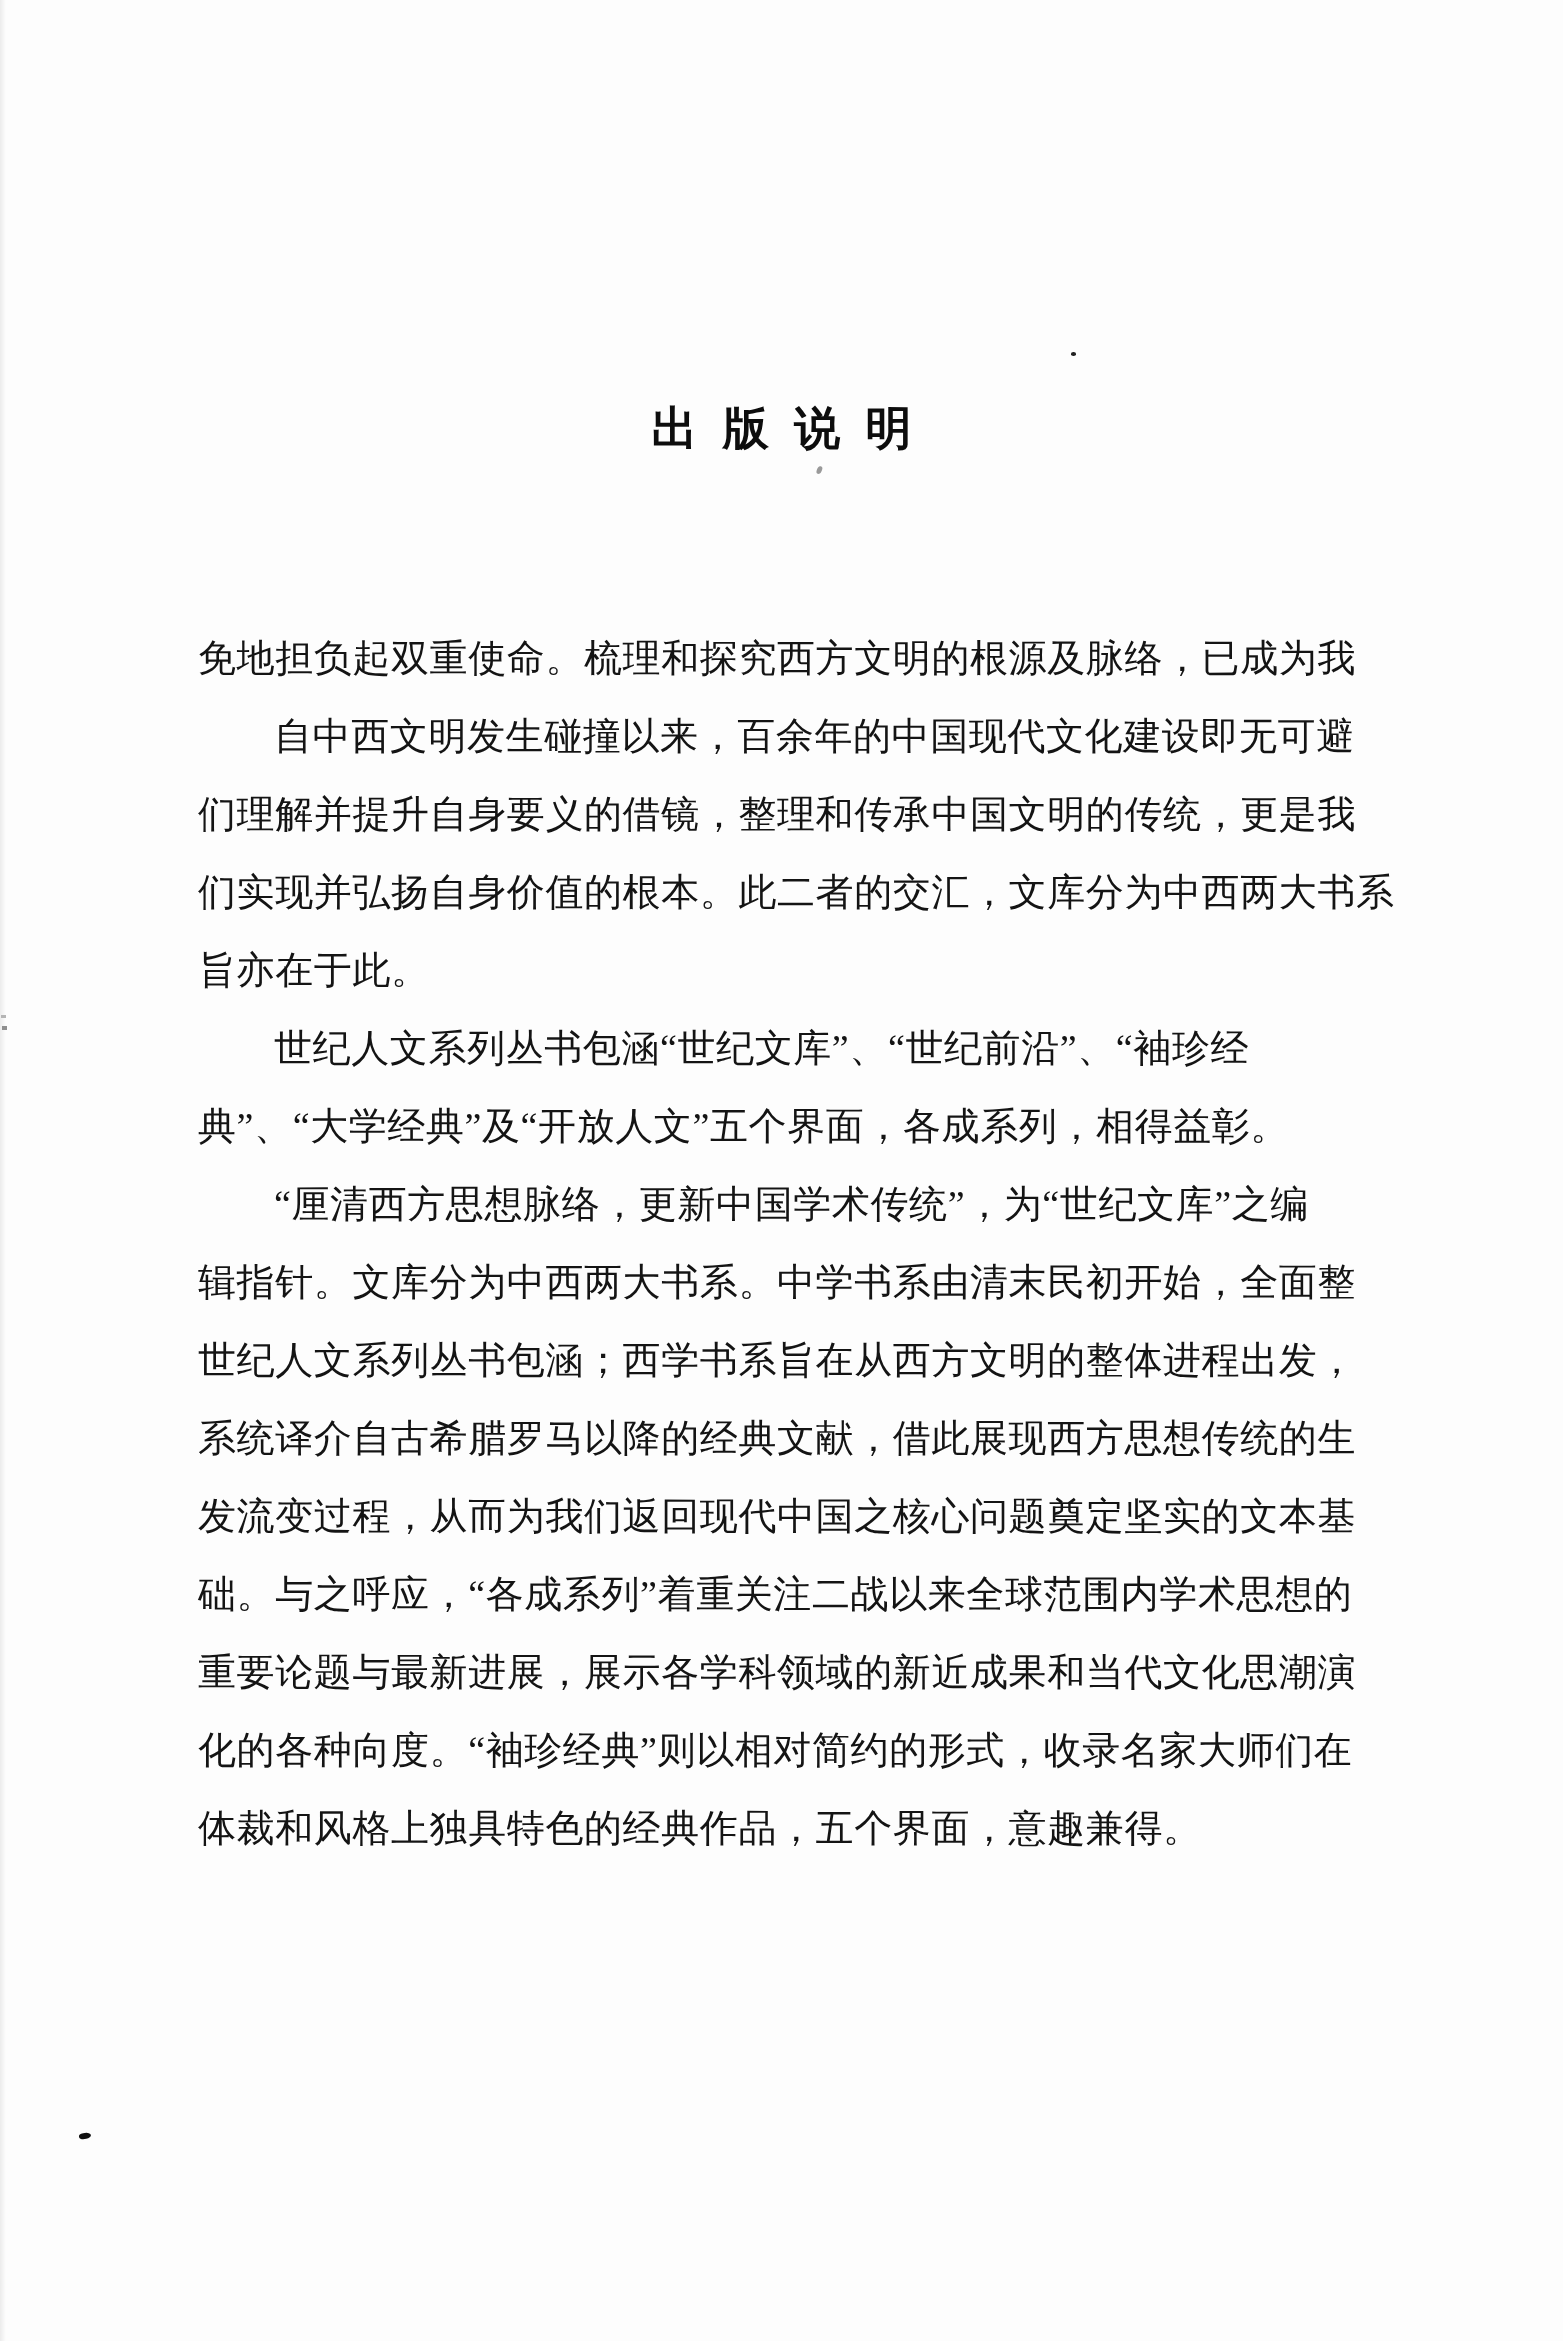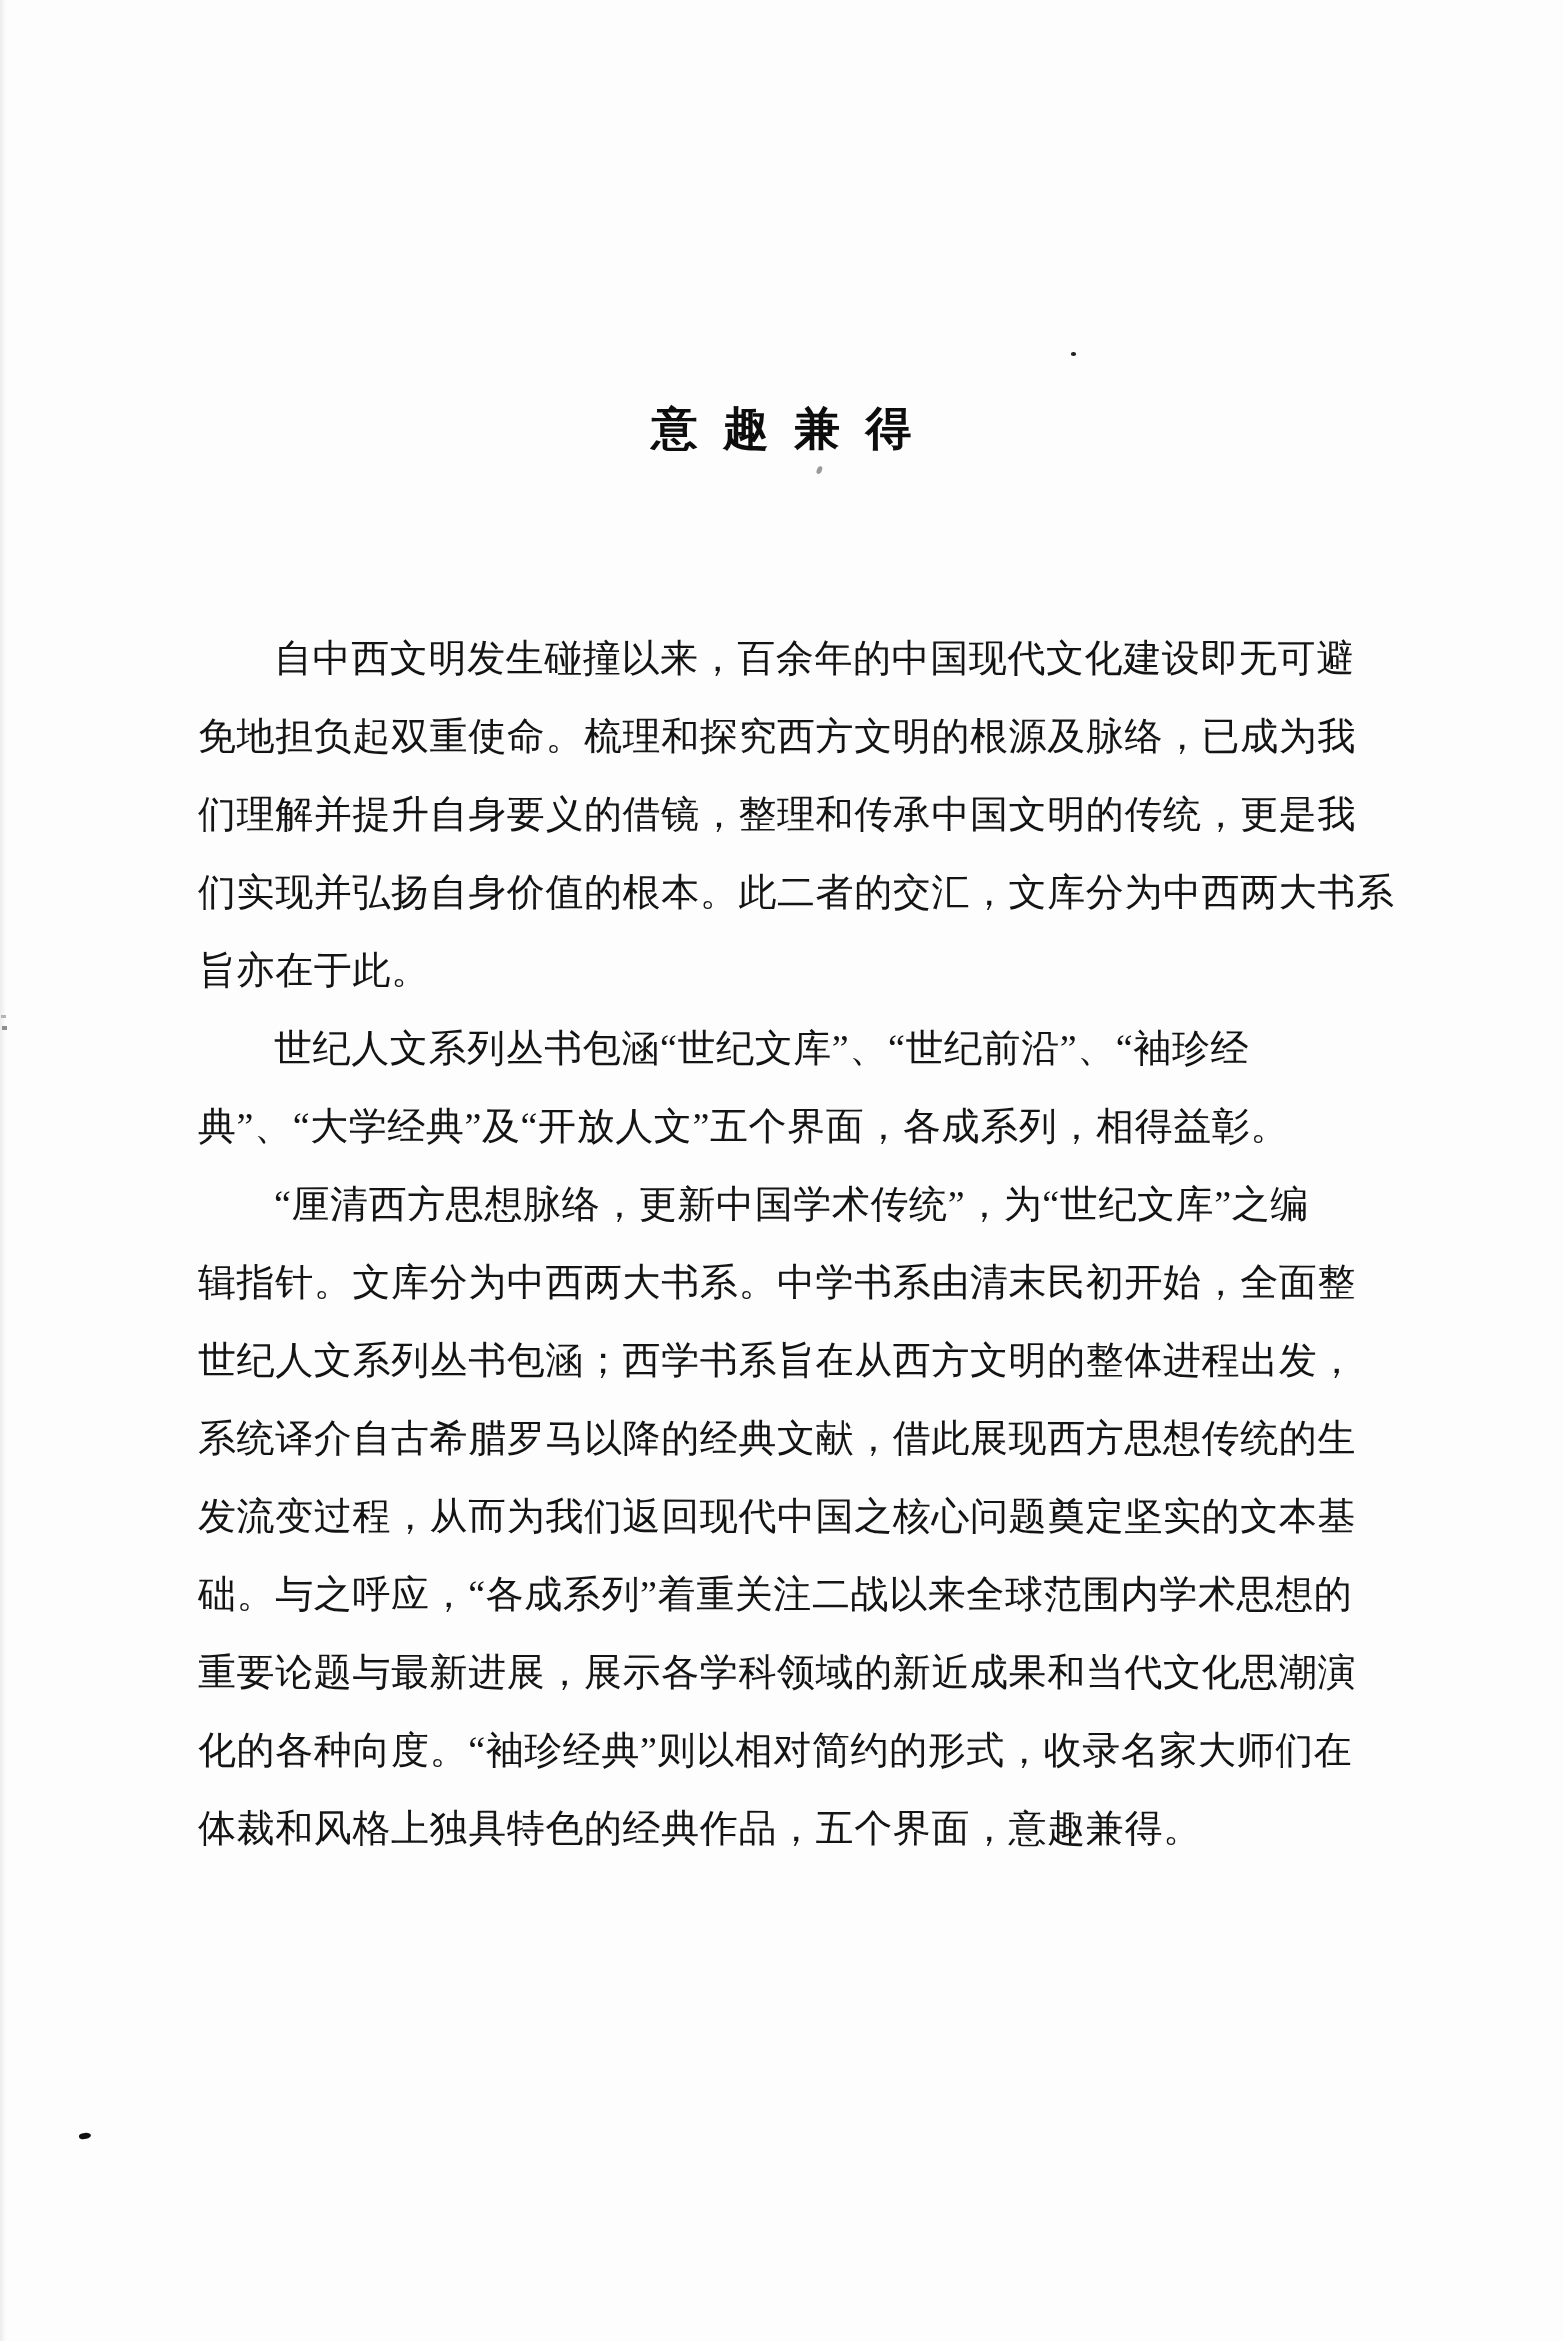--- a/index.html
+++ b/index.html
@@ -89,27 +89,27 @@
     border-radius: 45% 55% 50% 50%;
     transform: rotate(-10deg);
   }
 </style>
 </head>
 <body>
 
 <div class="page">
   <div class="edge-shade"></div>
 
-  <h1 class="doc-title">意趣兼得</h1>
+  <h1 class="doc-title">出版说明</h1>
 
   <div class="body-text">
 
+      <div class="line">免地担负起双重使命。梳理和探究西方文明的根源及脉络，已成为我</div>
+
       <div class="line indent">自中西文明发生碰撞以来，百余年的中国现代文化建设即无可避</div>
-
-      <div class="line">免地担负起双重使命。梳理和探究西方文明的根源及脉络，已成为我</div>
 
       <div class="line">们理解并提升自身要义的借镜，整理和传承中国文明的传统，更是我</div>
 
       <div class="line">们实现并弘扬自身价值的根本。此二者的交汇，文库分为中西两大书系</div>
 
 
       <div class="line">旨亦在于此。</div>
 
       <div class="line indent">世纪人文系列丛书包涵“世纪文库”、“世纪前沿”、“袖珍经</div>
 

